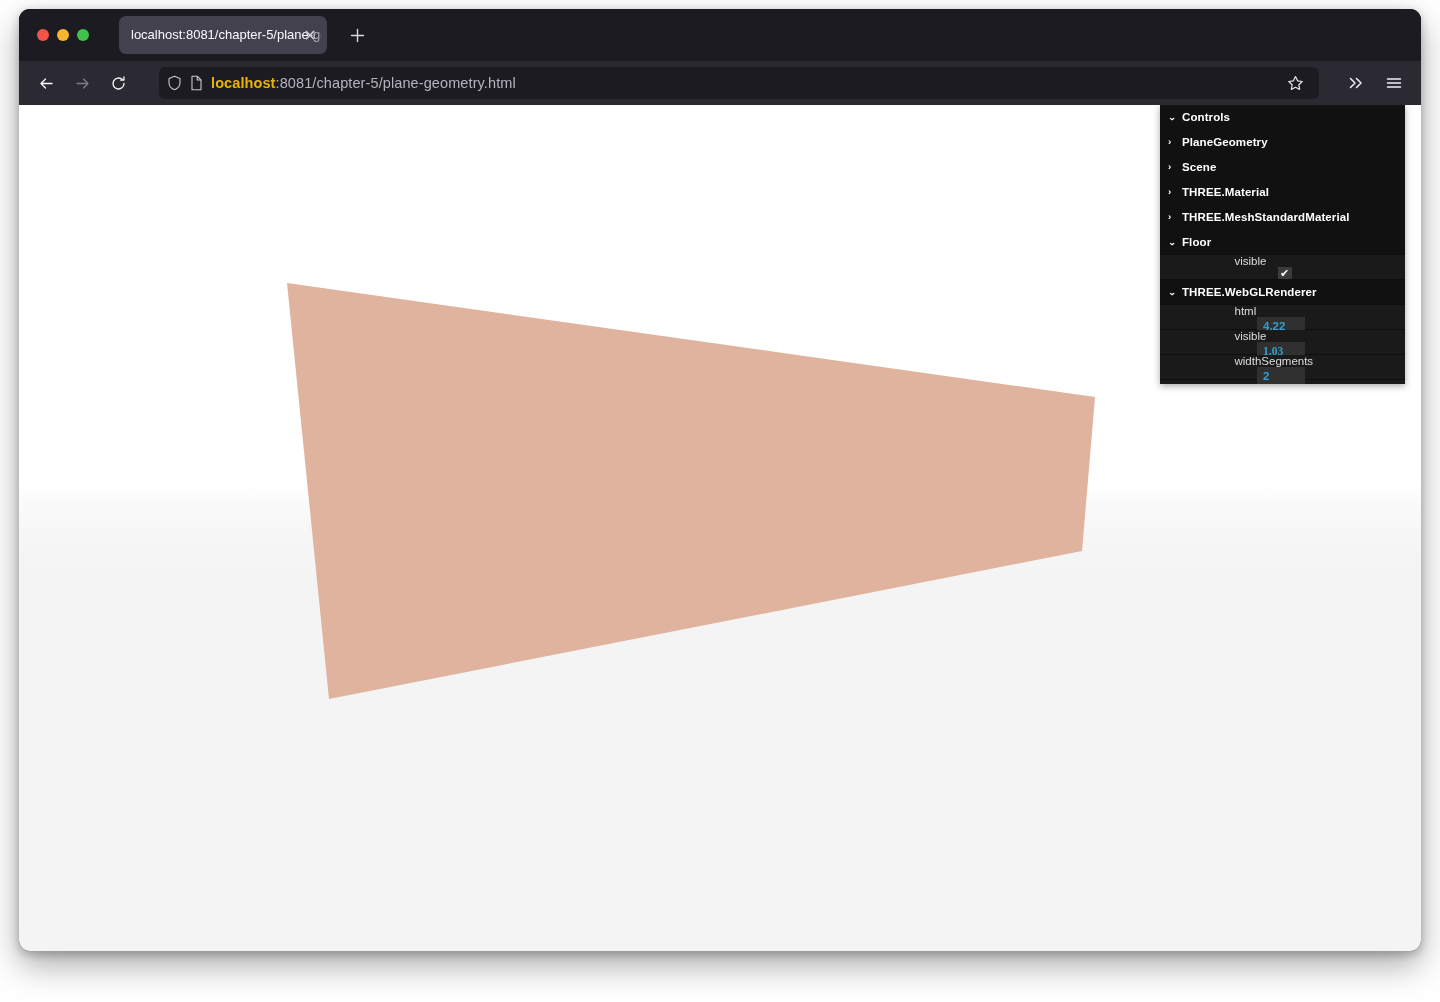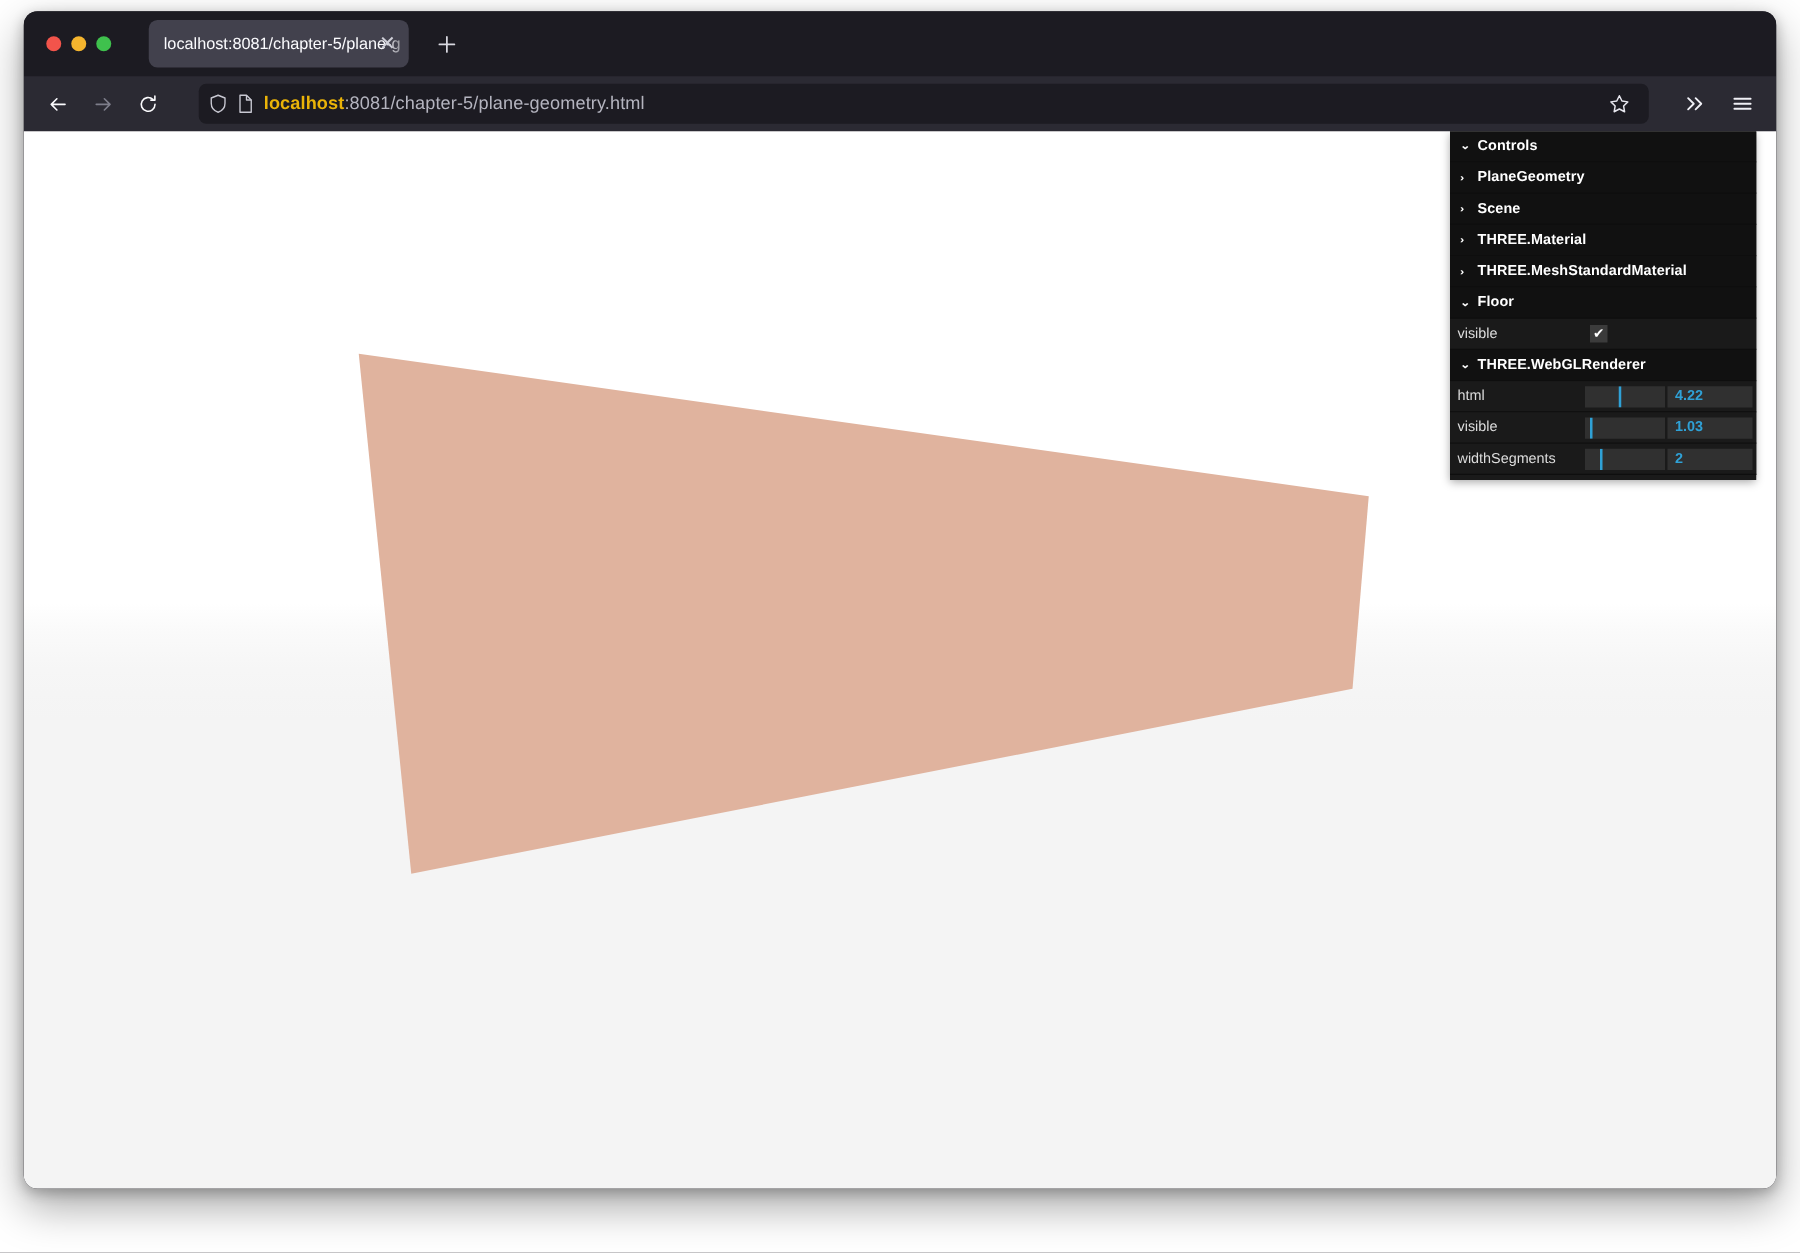--- a/index.html
+++ b/index.html
@@ -194,20 +194,21 @@
   }
   .gui-folder .folder-label {
     color: #ffffff;
     font-size: 11.5px;
     letter-spacing: 0.1px;
   }
 
   .gui-prop {
     background: #1a1a1a;
     padding-left: 0;
+    flex-direction: column;
   }
   .gui-prop .prop-name {
     width: 108px;
     padding-left: 6px;
     color: #dddddd;
     font-size: 11.5px;
     flex: 0 0 auto;
     white-space: nowrap;
     overflow: hidden;
   }
@@ -222,21 +223,21 @@
   }
   .slider-knob {
     position: absolute;
     top: 0;
     width: 2px;
     height: 100%;
     background: #2fa1d6;
   }
 
   .value-box {
-    width: 68px;
+    width: 48px;
     height: 17px;
     flex: 0 0 auto;
     background: #303030;
     color: #2fa1d6;
     font-size: 11.5px;
     display: flex;
     align-items: center;
     padding-left: 6px;
     margin-right: 3px;
     font-weight: bold;
@@ -390,21 +391,21 @@
           <span class="slider-knob" style="left: 42%; background: rgb(47, 161, 214);"></span>
         </span>
         <span class="value-box" style="color: rgb(47, 161, 214);">4.22</span>
       </div>
 
       <div class="gui-row gui-prop">
         <span class="prop-name">visible</span>
         <span class="slider-track">
           <span class="slider-knob" style="left: 6%; background: rgb(47, 161, 214);"></span>
         </span>
-        <span class="value-box" style="color: rgb(47, 161, 214);">1.03</span>
+        <span class="value-box" style="color: rgb(47, 161, 214); font-family: Liberation Serif, serif;">1.03</span>
       </div>
 
       <div class="gui-row gui-prop">
         <span class="prop-name">widthSegments</span>
         <span class="slider-track">
           <span class="slider-knob" style="left: 18%; background: rgb(47, 161, 214);"></span>
         </span>
         <span class="value-box" style="color: rgb(47, 161, 214);">2</span>
       </div>
 

